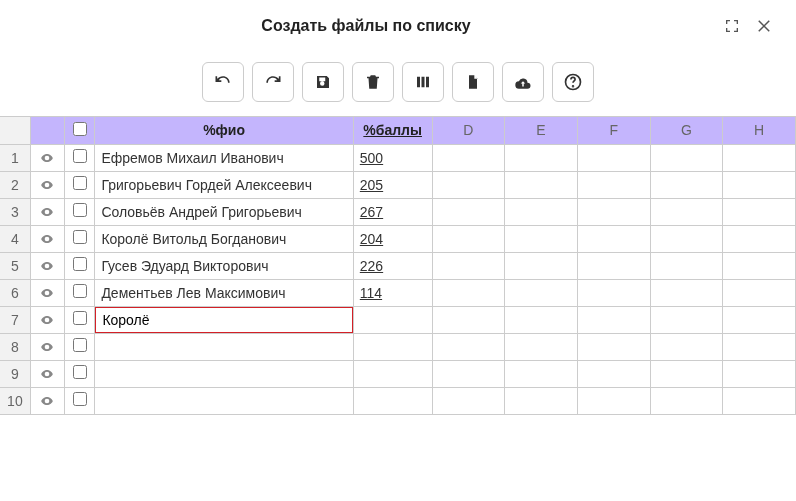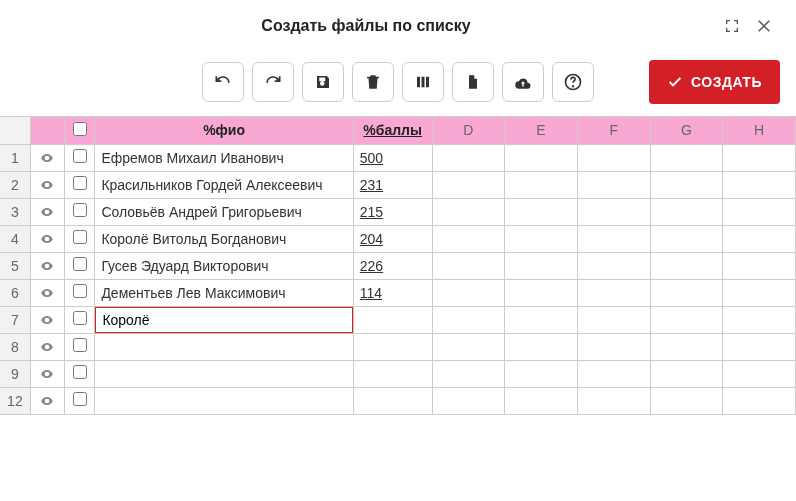--- a/index.html
+++ b/index.html
@@ -89,21 +89,21 @@
     border-left: none;
     font-size: 14px;
     height: 27px;
     padding: 0 6px;
     text-align: left;
     vertical-align: middle;
     white-space: nowrap;
     overflow: hidden;
   }
   th {
-    background: #f9a8d4;
+    background: #c4b5fd;
     font-weight: 400;
     text-align: center;
     color: #666;
   }
   .col-rownum { width: 30px; background:#f2f2f2; text-align:center; color:#666; }
   .col-eye { width: 34px; text-align:center; }
   .col-check { width: 30px; text-align:center; }
   .col-name { width: 256px; }
   .col-score { width: 78px; text-decoration: underline; }
   .col-letter { width: 72px; }
@@ -182,26 +182,20 @@
     <svg width="20" height="18" viewBox="0 0 24 24" fill="currentColor">
         <path d="M18 13a4 4 0 010 8H7a5 5 0 01-.5-10A6 6 0 0118 13zm-6-2l-3 3h2v4h2v-4h2l-3-3z"></path>
       </svg>
   </button>
   <button class="tb-btn">
     <svg width="20" height="20" viewBox="0 0 24 24" fill="none" stroke="currentColor" stroke-width="2">
         <circle cx="12" cy="12" r="9"></circle>
         <path d="M9.5 9a2.5 2.5 0 015 0c0 1.5-2.5 2-2.5 4"></path>
         <circle cx="12" cy="17" r="0.5" fill="currentColor"></circle>
       </svg>
-  </button>
-  <button class="create-btn">
-    <svg width="16" height="16" viewBox="0 0 24 24" fill="none" stroke="white" stroke-width="3">
-        <path d="M4 12l5 5L20 6"></path>
-      </svg>
-    <span>СОЗДАТЬ</span>
   </button>
 </div>
 
 <div class="grid-wrap">
   <table>
     <thead>
       <tr>
         <th class="col-rownum"></th>
         <th class="col-eye"></th>
         <th class="col-check"><input type="checkbox" class="cb" style=""></th>
@@ -232,38 +226,38 @@
           <td class="col-letter"></td>
         </tr>
         <tr>
           <td class="col-rownum">2</td>
           <td class="col-eye">
             <svg class="eye-svg" width="18" height="14" viewBox="0 0 24 24" fill="#888">
               <path d="M12 5c5 0 9 4 10 7-1 3-5 7-10 7S3 15 2 12c1-3 5-7 10-7zm0 3a4 4 0 100 8 4 4 0 000-8z"></path>
             </svg>
           </td>
           <td class="col-check"><input type="checkbox" class="cb" style=""></td>
-          <td class="col-name">Красильников Гордей Алексеевич</td>
-          <td class="col-score">231</td>
+          <td class="col-name">Григорьевич Гордей Алексеевич</td>
+          <td class="col-score">205</td>
           <td class="col-letter"></td>
           <td class="col-letter"></td>
           <td class="col-letter"></td>
           <td class="col-letter"></td>
           <td class="col-letter"></td>
         </tr>
         <tr>
           <td class="col-rownum">3</td>
           <td class="col-eye">
             <svg class="eye-svg" width="18" height="14" viewBox="0 0 24 24" fill="#888">
               <path d="M12 5c5 0 9 4 10 7-1 3-5 7-10 7S3 15 2 12c1-3 5-7 10-7zm0 3a4 4 0 100 8 4 4 0 000-8z"></path>
             </svg>
           </td>
           <td class="col-check"><input type="checkbox" class="cb" style=""></td>
           <td class="col-name">Соловьёв Андрей Григорьевич</td>
-          <td class="col-score">215</td>
+          <td class="col-score">267</td>
           <td class="col-letter"></td>
           <td class="col-letter"></td>
           <td class="col-letter"></td>
           <td class="col-letter"></td>
           <td class="col-letter"></td>
         </tr>
         <tr>
           <td class="col-rownum">4</td>
           <td class="col-eye">
             <svg class="eye-svg" width="18" height="14" viewBox="0 0 24 24" fill="#888">
@@ -355,21 +349,21 @@
           <td class="col-check"><input type="checkbox" class="cb" style=""></td>
           <td class="col-name"></td>
           <td class="col-score"></td>
           <td class="col-letter"></td>
           <td class="col-letter"></td>
           <td class="col-letter"></td>
           <td class="col-letter"></td>
           <td class="col-letter"></td>
         </tr>
         <tr>
-          <td class="col-rownum">12</td>
+          <td class="col-rownum">10</td>
           <td class="col-eye">
             <svg class="eye-svg" width="18" height="14" viewBox="0 0 24 24" fill="#888">
               <path d="M12 5c5 0 9 4 10 7-1 3-5 7-10 7S3 15 2 12c1-3 5-7 10-7zm0 3a4 4 0 100 8 4 4 0 000-8z"></path>
             </svg>
           </td>
           <td class="col-check"><input type="checkbox" class="cb" style=""></td>
           <td class="col-name"></td>
           <td class="col-score"></td>
           <td class="col-letter"></td>
           <td class="col-letter"></td>

